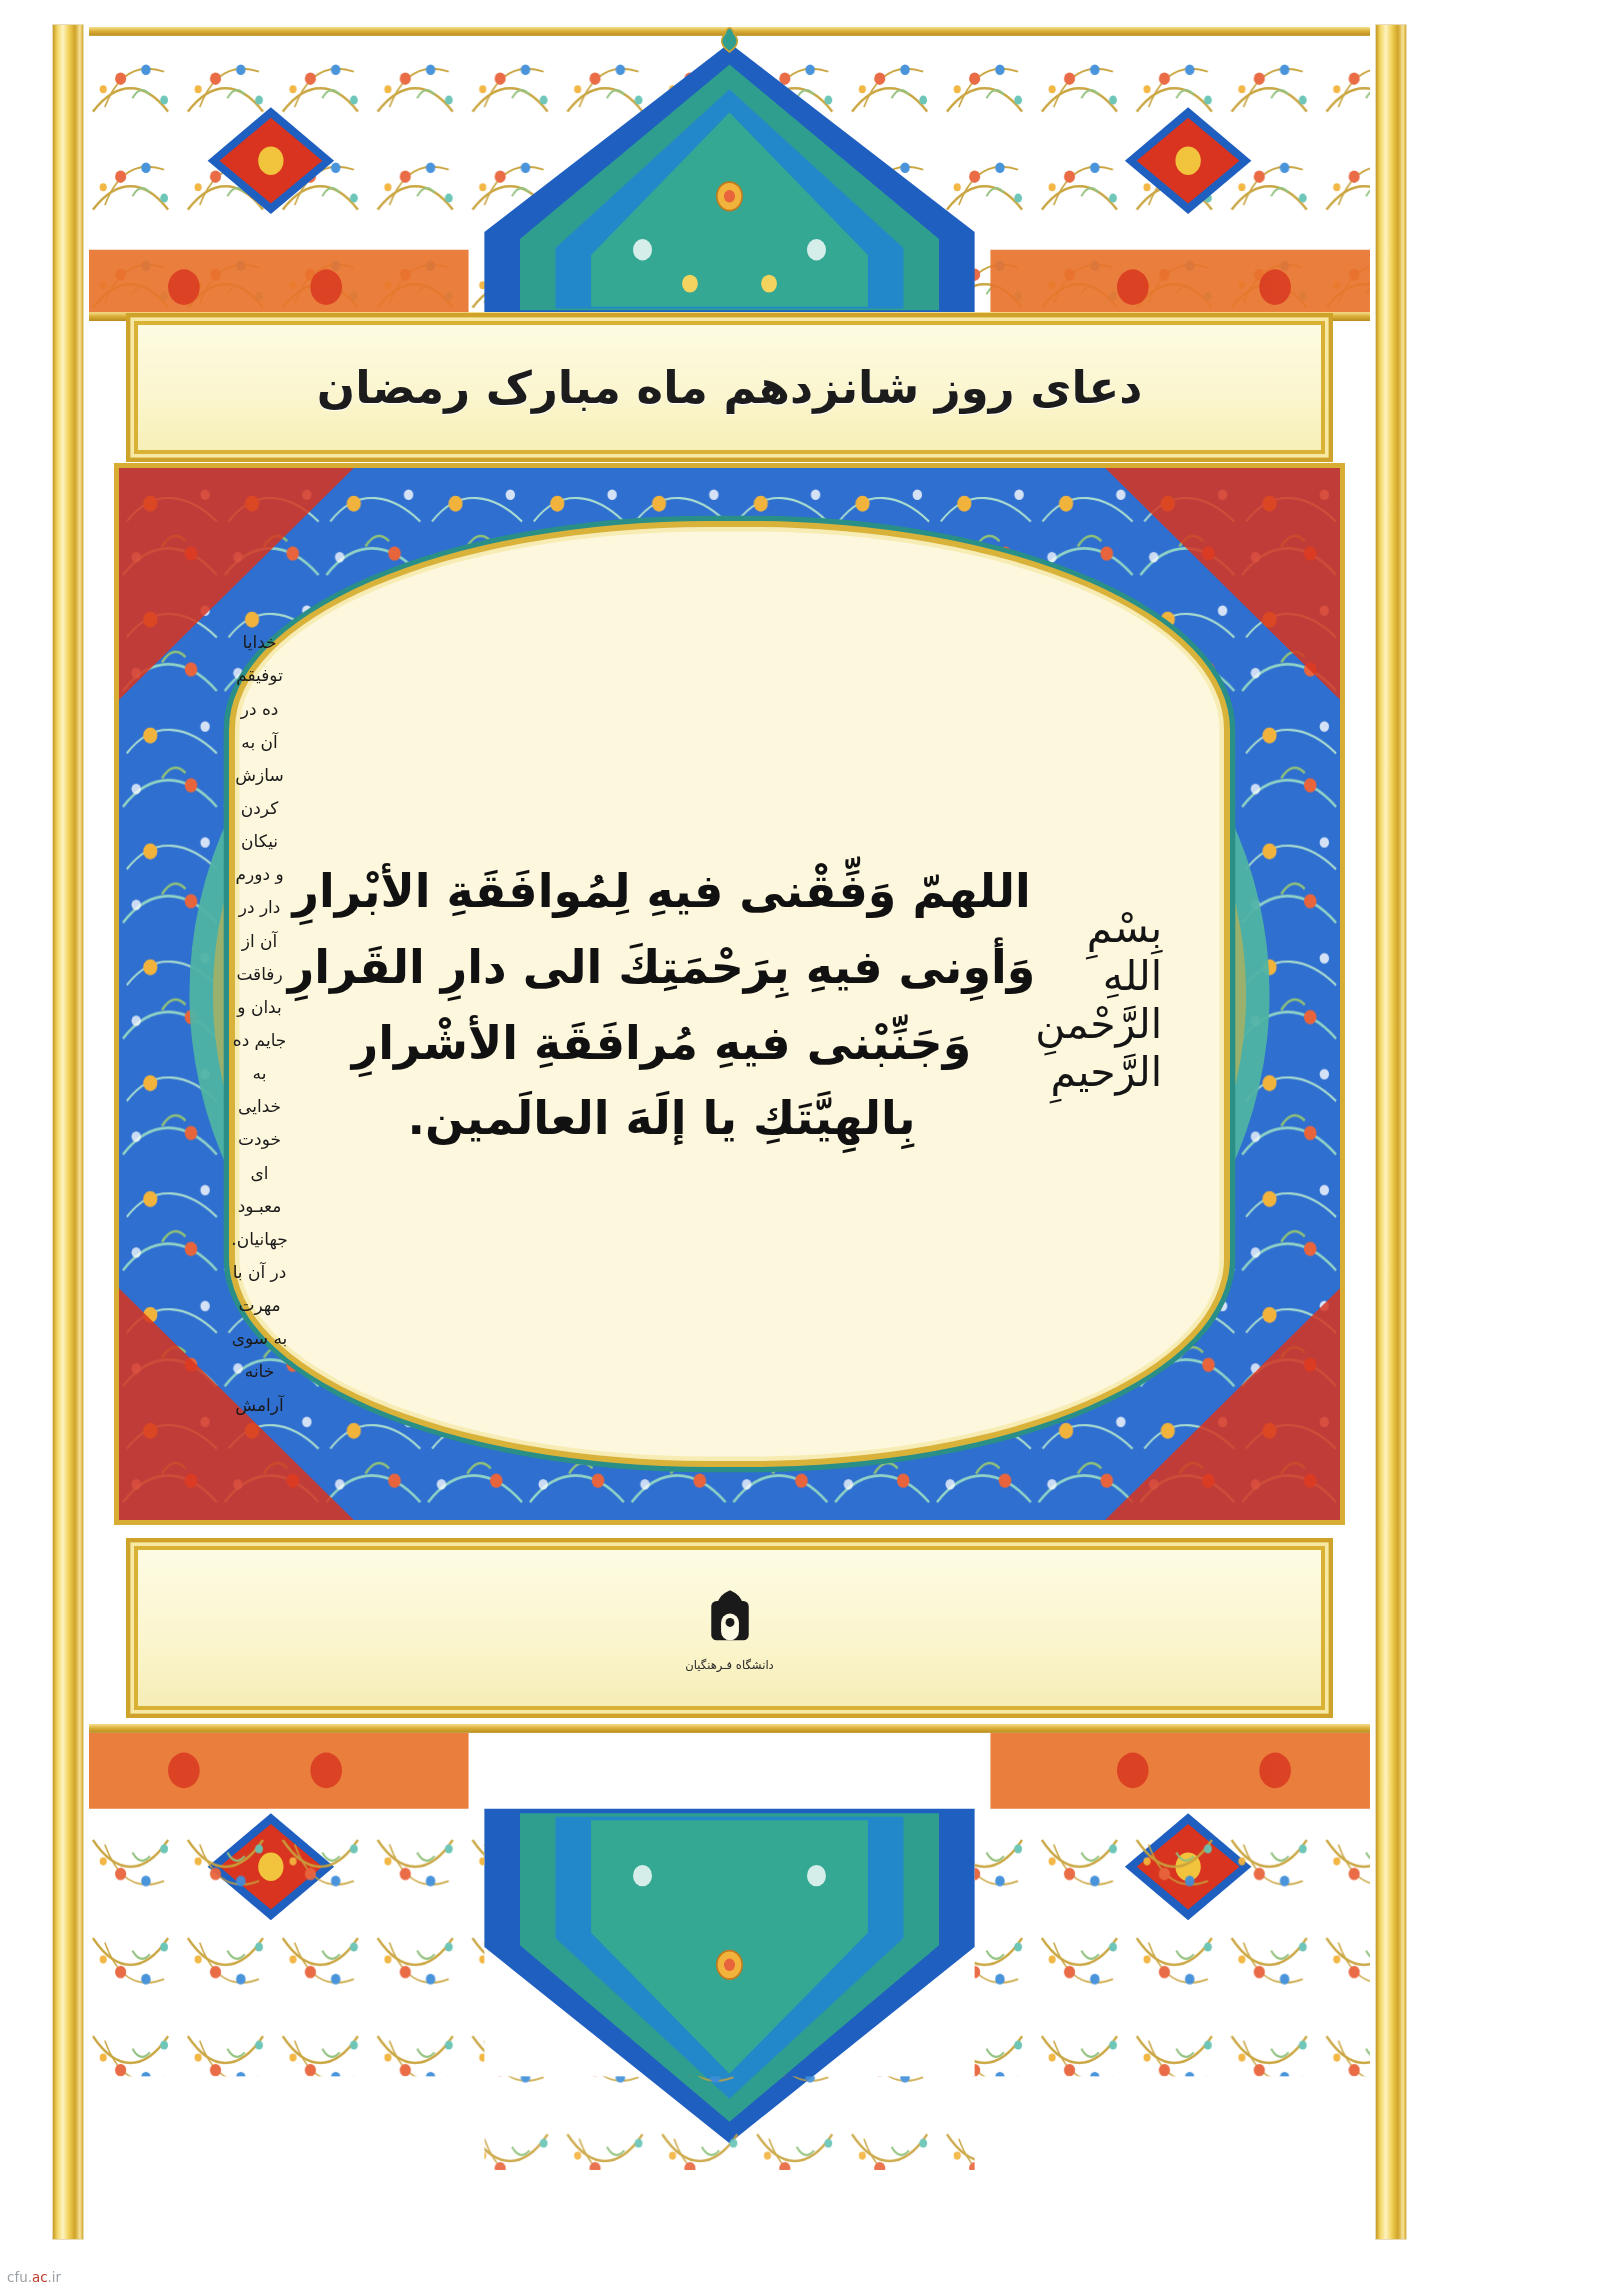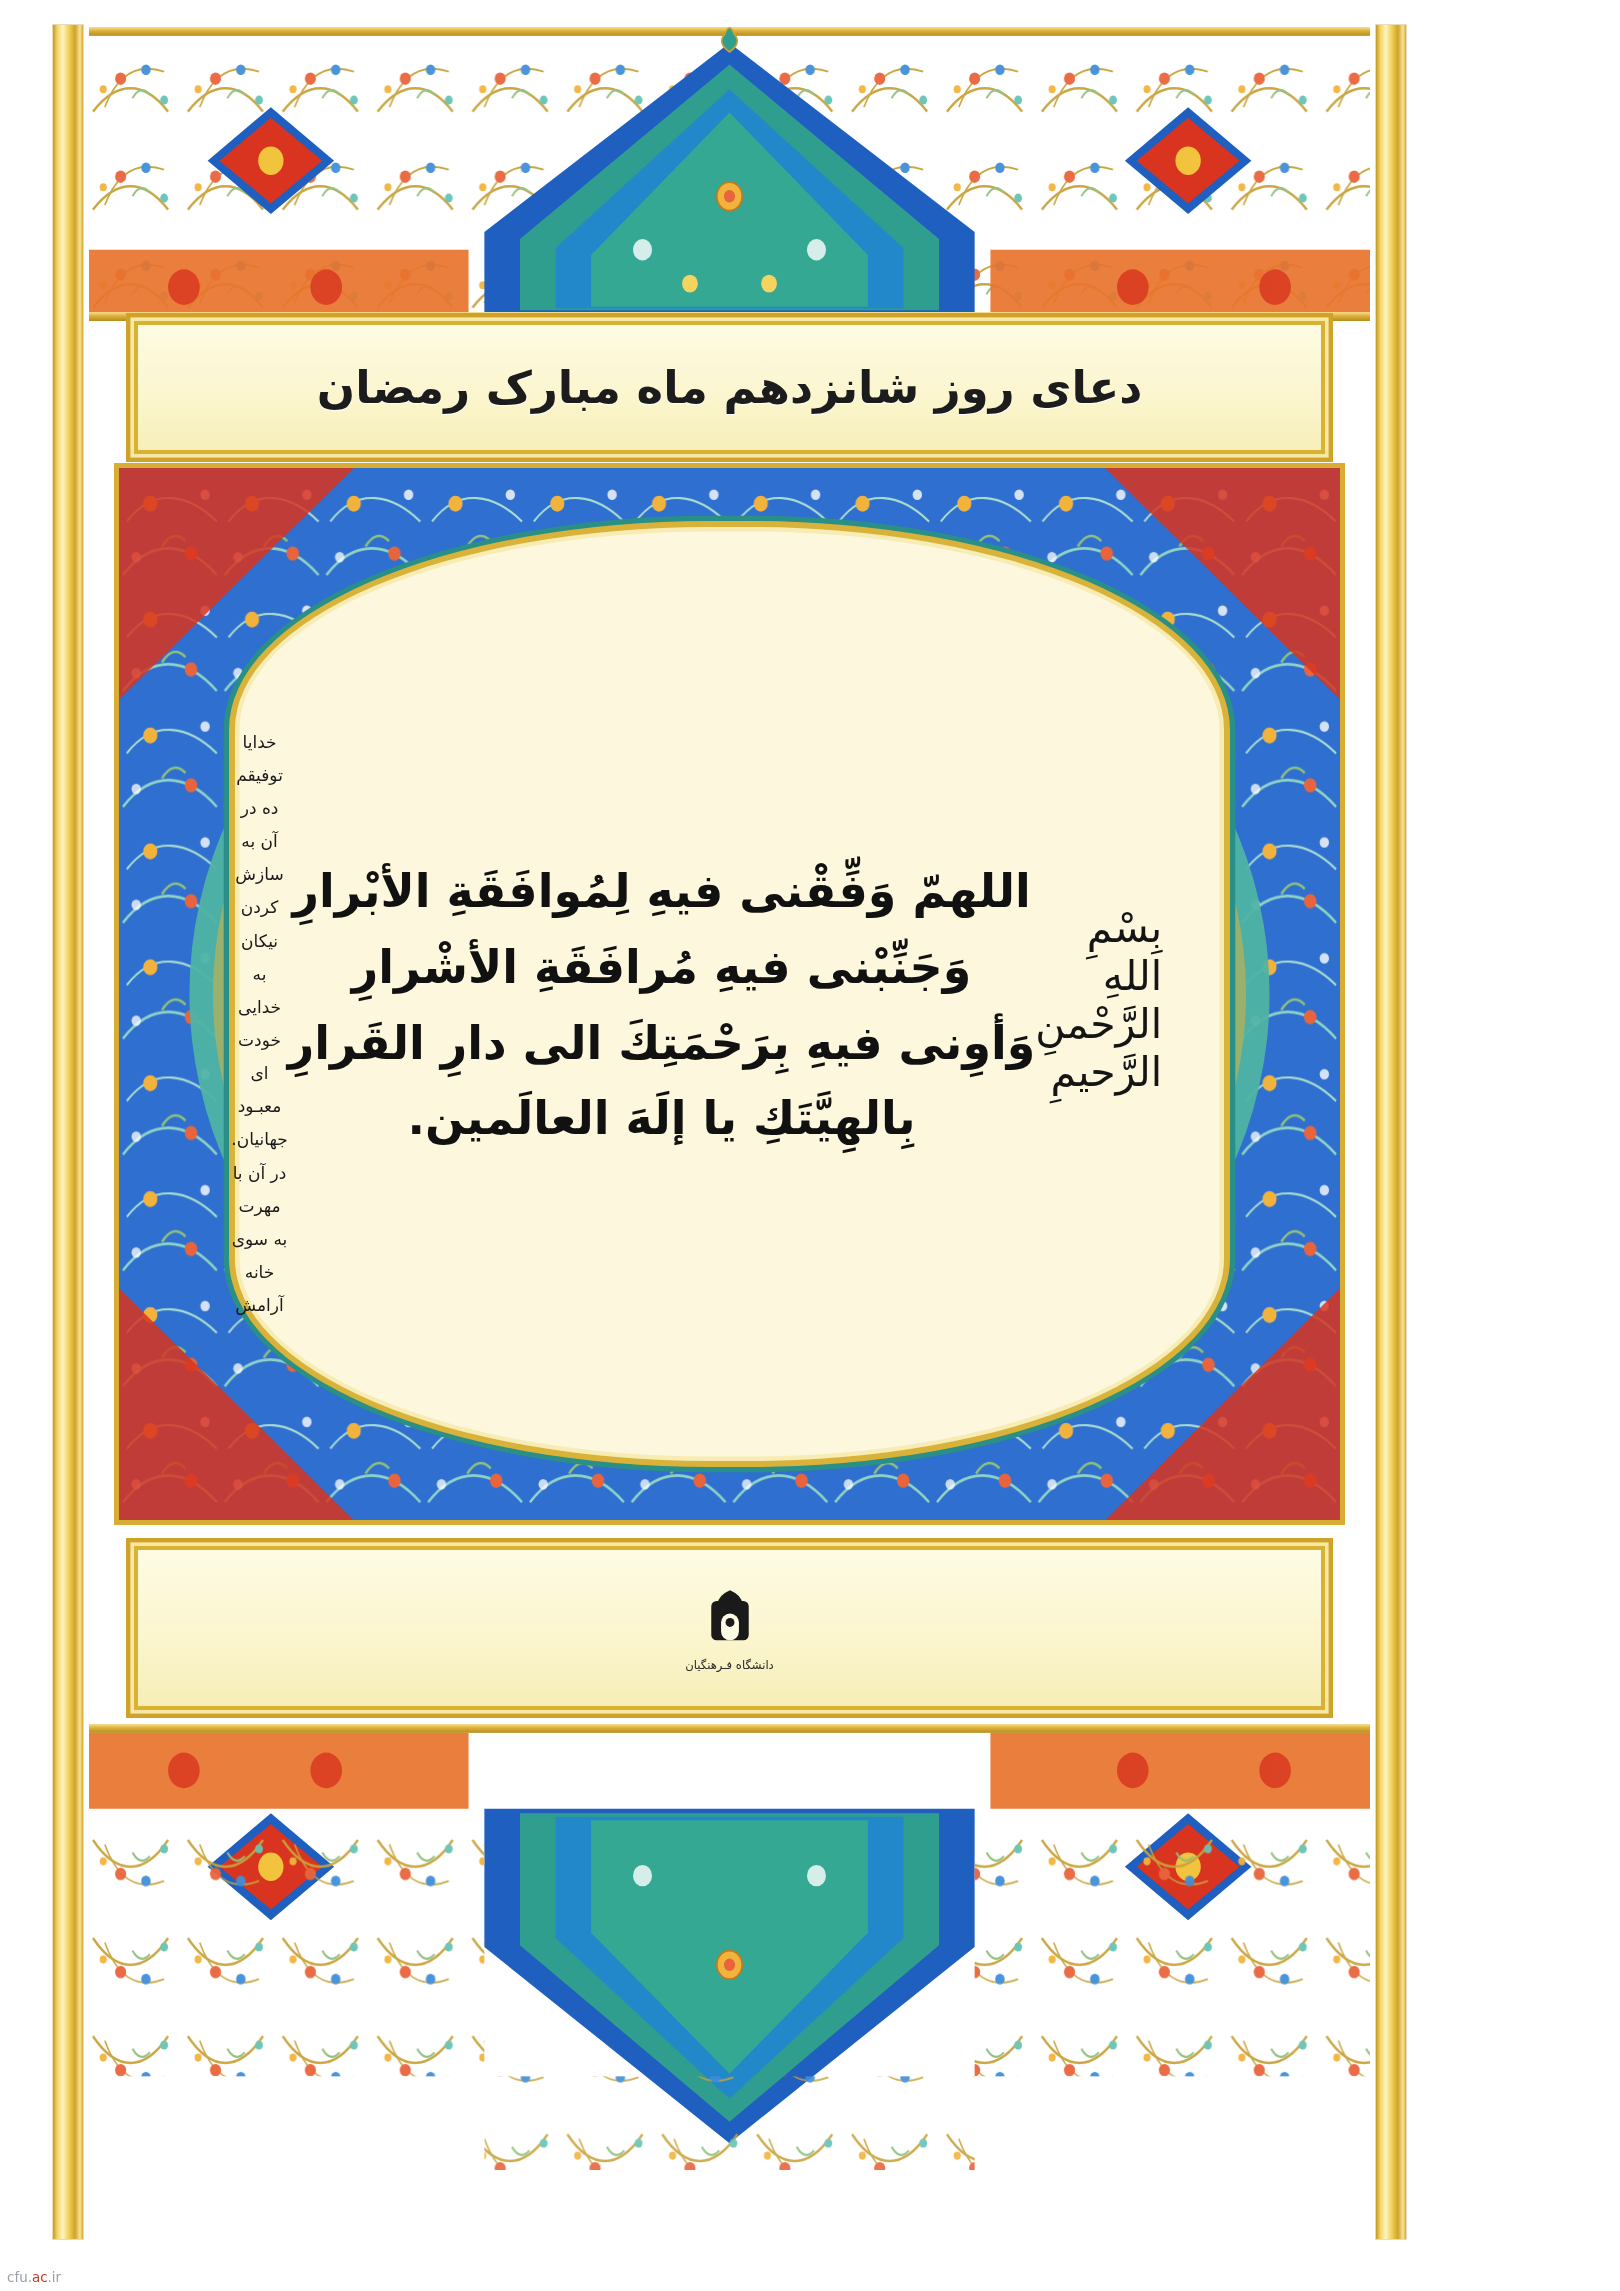--- a/index.html
+++ b/index.html
@@ -278,27 +278,28 @@
 
       <ellipse cx="780" cy="590" rx="690" ry="530" fill="#4fb3a4" opacity=".95"></ellipse>
       <ellipse cx="780" cy="590" rx="660" ry="505" fill="#d8b23c" opacity=".55"></ellipse>
     </svg>
 
     <div class="cream-field">
       <div class="basmala">بِسْمِ اللهِ الرَّحْمنِ الرَّحيمِ</div>
 
       <div class="arabic-lines">
         <div>اللهمّ وَفِّقْنى فيهِ لِمُوافَقَةِ الأبْرارِ</div>
+        <div>وَأوِنى فيهِ بِرَحْمَتِكَ الى دارِ القَرارِ</div>
         <div>وَجَنِّبْنى فيهِ مُرافَقَةِ الأشْرارِ</div>
-        <div>وَأوِنى فيهِ بِرَحْمَتِكَ الى دارِ القَرارِ</div>
         <div>بِالهِيَّتَكِ يا إلَهَ العالَمين.</div>
       </div>
 
       <div class="persian-translation">
         <div>خدایا توفیقم ده در آن به سازش کردن نیکان</div>
+        <div>و دورم دار در آن از رفاقت بدان و جایم ده</div>
         <div>به خدایی خودت ای معبـود جهانیان.</div>
         <div>در آن با مهرت به سوی خانه آرامش</div>
       </div>
     </div>
   </div>
 
   <div class="footer-band">
     <div class="logo-wrap">
       <div class="logo-mark">
         <svg class="fill" viewBox="0 0 74 74">

